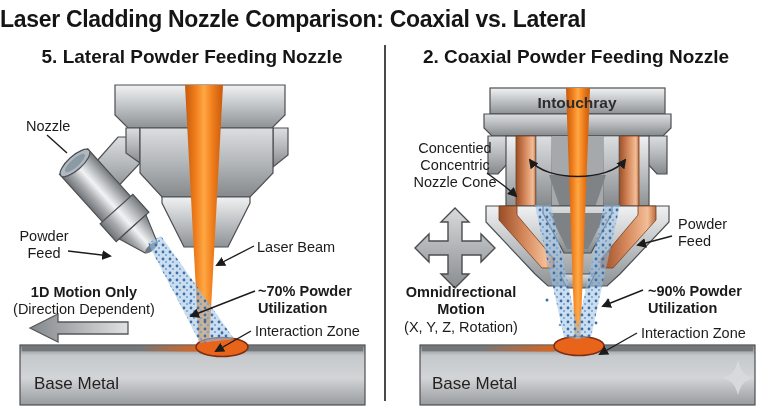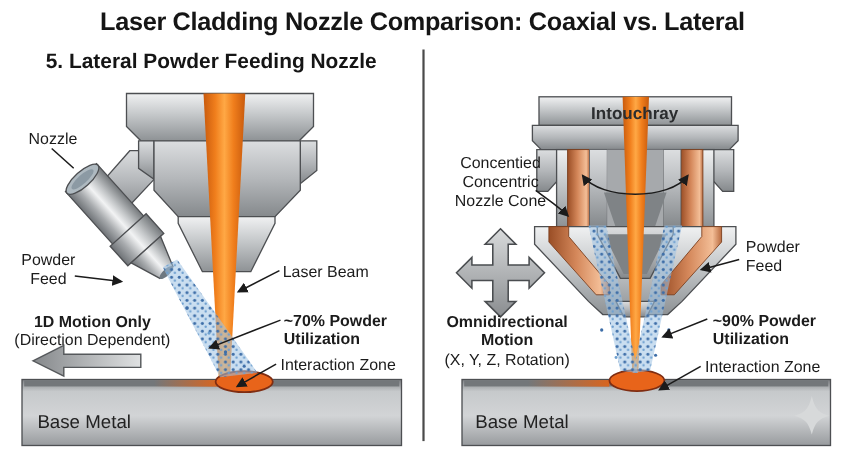--- a/index.html
+++ b/index.html
@@ -1,18 +1,18 @@
 <!DOCTYPE html>
 <html><head>
 <meta charset="utf-8">
 <style>
   html,body{margin:0;padding:0;background:#fff;}
   .canvas{position:relative;width:768px;height:419px;background:#ffffff;overflow:hidden;
           font-family:"Liberation Sans",sans-serif;color:#1b1b1b;}
-  .main-title{position:absolute;top:6px;left:0;width:768px;margin:0;text-align:center;
+  .main-title{position:absolute;top:6px;left:0;width:768px;margin:0;
           font-size:23px;font-weight:bold;letter-spacing:-0.3px;color:#151515;}
   .panel-title{position:absolute;top:46px;width:384px;margin:0;text-align:center;
           font-size:19px;font-weight:bold;color:#151515;}
   .panel-title.left{left:0;} .panel-title.right{left:384px;}
   .divider{position:absolute;left:384px;top:45px;width:1.5px;height:356px;background:#4a4a4a;}
   svg.diagram{position:absolute;top:75px;width:384px;height:344px;}
   svg.left{left:0;} svg.right{left:384px;}
   .lbl{font-family:"Liberation Sans",sans-serif;font-size:14.5px;fill:#1b1b1b;}
   .lblb{font-family:"Liberation Sans",sans-serif;font-size:14.5px;font-weight:bold;fill:#1b1b1b;}
   .base-lbl{font-family:"Liberation Sans",sans-serif;font-size:17px;fill:#222;}
@@ -20,20 +20,21 @@
   .ptr{stroke:#1b1b1b;stroke-width:1.4;fill:none;}
   .metal{stroke:#4d4f52;stroke-width:1.2;}
 </style>
 </head>
 <body>
 
 <div class="canvas">
 
   <h1 class="main-title">Laser Cladding Nozzle Comparison: Coaxial vs. Lateral</h1>
   <h2 class="panel-title left">5. Lateral Powder Feeding Nozzle</h2>
+  <h2 class="panel-title right">2. Coaxial Powder Feeding Nozzle</h2>
   <div class="divider"></div>
 
   <svg class="diagram left" viewBox="0 0 384 344">
     <defs>
       <linearGradient id="gLmet" x1="0" y1="0" x2="0" y2="1">
         <stop offset="0" stop-color="#F0F1F2"></stop>
           <stop offset="0.4" stop-color="#C9CCCE"></stop>
           <stop offset="1" stop-color="#8E9295"></stop>
       </linearGradient>
       <linearGradient id="gLmet2" x1="0" y1="0" x2="0" y2="1">

